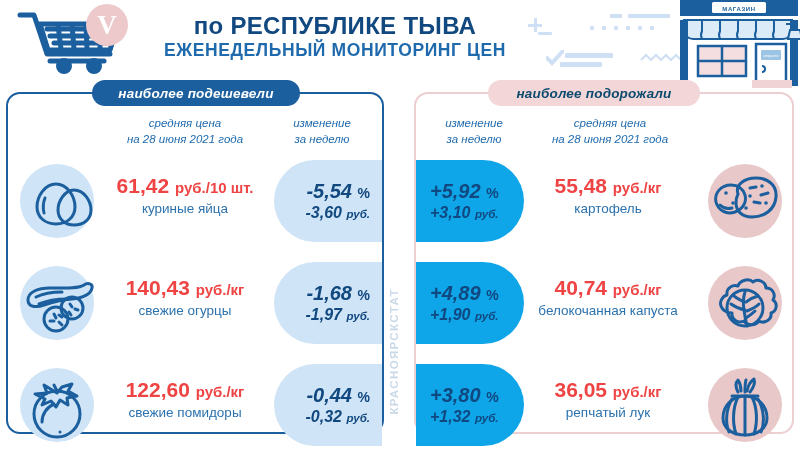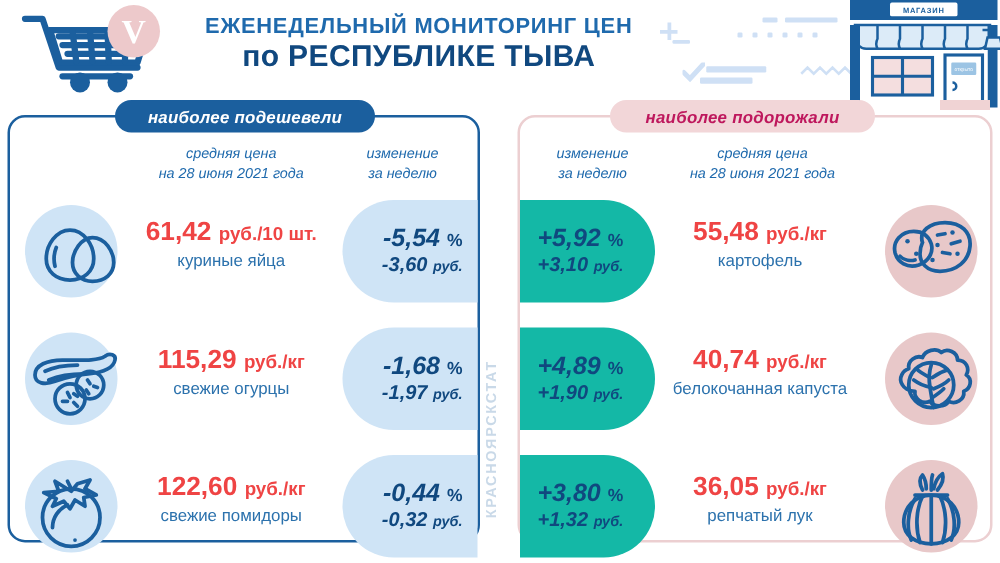--- a/index.html
+++ b/index.html
@@ -62,21 +62,21 @@
   #panel-left  { left: 6px;  width: 378px; border: 2px solid #1b5f9e; }
   #panel-right { left: 414px; width: 380px; border: 2px solid #eccfd1; }
 
   .panel-pill {
     position: absolute; top: -14px; height: 26px;
     border-radius: 13px; display: flex; align-items: center; justify-content: center;
     font-size: 13.5px; font-weight: bold; font-style: italic; letter-spacing: 0.2px;
     z-index: 6; white-space: nowrap;
   }
   #pill-left  { left: 84px;  width: 208px; background: #1b5f9e; color: #ffffff; }
-  #pill-right { left: 72px;  width: 212px; background: #f2d6d8; color: #be185d; }
+  #pill-right { left: 72px;  width: 212px; background: #f2d6d8; color: #0c4a6e; }
 
   .col-head {
     position: absolute; top: 22px; font-size: 11.5px; font-style: italic;
     color: #1f6aad; line-height: 1.35; text-align: center; white-space: nowrap;
   }
 
   
   .row { position: absolute; left: 0; width: 100%; height: 98px; }
   .row.r1 { top: 58px; }
   .row.r2 { top: 160px; }
@@ -101,21 +101,21 @@
   }
 
   .chg-pill {
     position: absolute; top: 8px; height: 82px; display: flex;
     flex-direction: column; justify-content: center; white-space: nowrap;
   }
   .chg-pill.blue {
     background: #cfe4f6; border-top-left-radius: 41px; border-bottom-left-radius: 41px;
   }
   .chg-pill.pink {
-    background: #14b8a6; border-top-right-radius: 41px; border-bottom-right-radius: 41px;
+    background: #0ea5e9; border-top-right-radius: 41px; border-bottom-right-radius: 41px;
   }
   .chg-pct {
     font-size: 20px; font-weight: bold; font-style: italic; color: #10487f;
     line-height: 1.15;
   }
   .chg-pct .pctsym { font-size: 14px; font-weight: bold; font-style: normal; }
   .chg-abs {
     font-size: 16px; font-weight: bold; font-style: italic; color: #10487f;
     line-height: 1.15; margin-top: 1px;
   }
@@ -191,22 +191,22 @@
           <path d="M36 55 L90 55"></path>
         </g>
         <circle cx="50" cy="60" r="8" fill="#1b5f9e"></circle>
         <circle cx="80" cy="60" r="8" fill="#1b5f9e"></circle>
       </svg>
     </div>
     <div id="vmark-circle"></div>
     <div id="vmark-glyph">V</div>
 
     <div id="title-block">
+      <div id="title-line2">по РЕСПУБЛИКЕ ТЫВА</div>
       <div id="title-line1">ЕЖЕНЕДЕЛЬНЫЙ МОНИТОРИНГ ЦЕН</div>
-      <div id="title-line2">по РЕСПУБЛИКЕ ТЫВА</div>
     </div>
 
     <div id="shop">
       <svg width="140" height="88" viewBox="0 0 140 88">
 
         <rect x="20" y="0" width="118" height="16" fill="#1b5f9e"></rect>
         <rect x="52" y="2" width="54" height="11" rx="1.5" fill="#ffffff"></rect>
         <text x="79" y="10.6" font-family="Liberation Sans, sans-serif" font-size="6" font-weight="bold" fill="#1b5f9e" text-anchor="middle" letter-spacing="0.6">МАГАЗИН</text>
 
         <g>
@@ -300,21 +300,21 @@
             <path d="M25 44 c7 -3 18 -5 28 -5"></path>
             <circle cx="58" cy="48" r="11"></circle>
             <circle cx="42" cy="59" r="12"></circle>
             <path d="M56 44 l2 3 M61 49 l3 1 M55 52 l2 3"></path>
             <path d="M40 54 l2 4 M36 61 l4 0 M45 62 l3 3 M45 55 l3 2"></path>
           </g>
         </svg>
       </div>
       <div class="price-block">
         <div class="price-main">
-          <span>115,29</span>
+          <span>140,43</span>
           <span class="unit">руб./кг</span>
         </div>
         <div class="price-name">свежие огурцы</div>
       </div>
       <div class="chg-pill blue">
         <div class="chg-pct">
           <span>-1,68</span>
           <span class="pctsym">%</span>
         </div>
         <div class="chg-abs">

